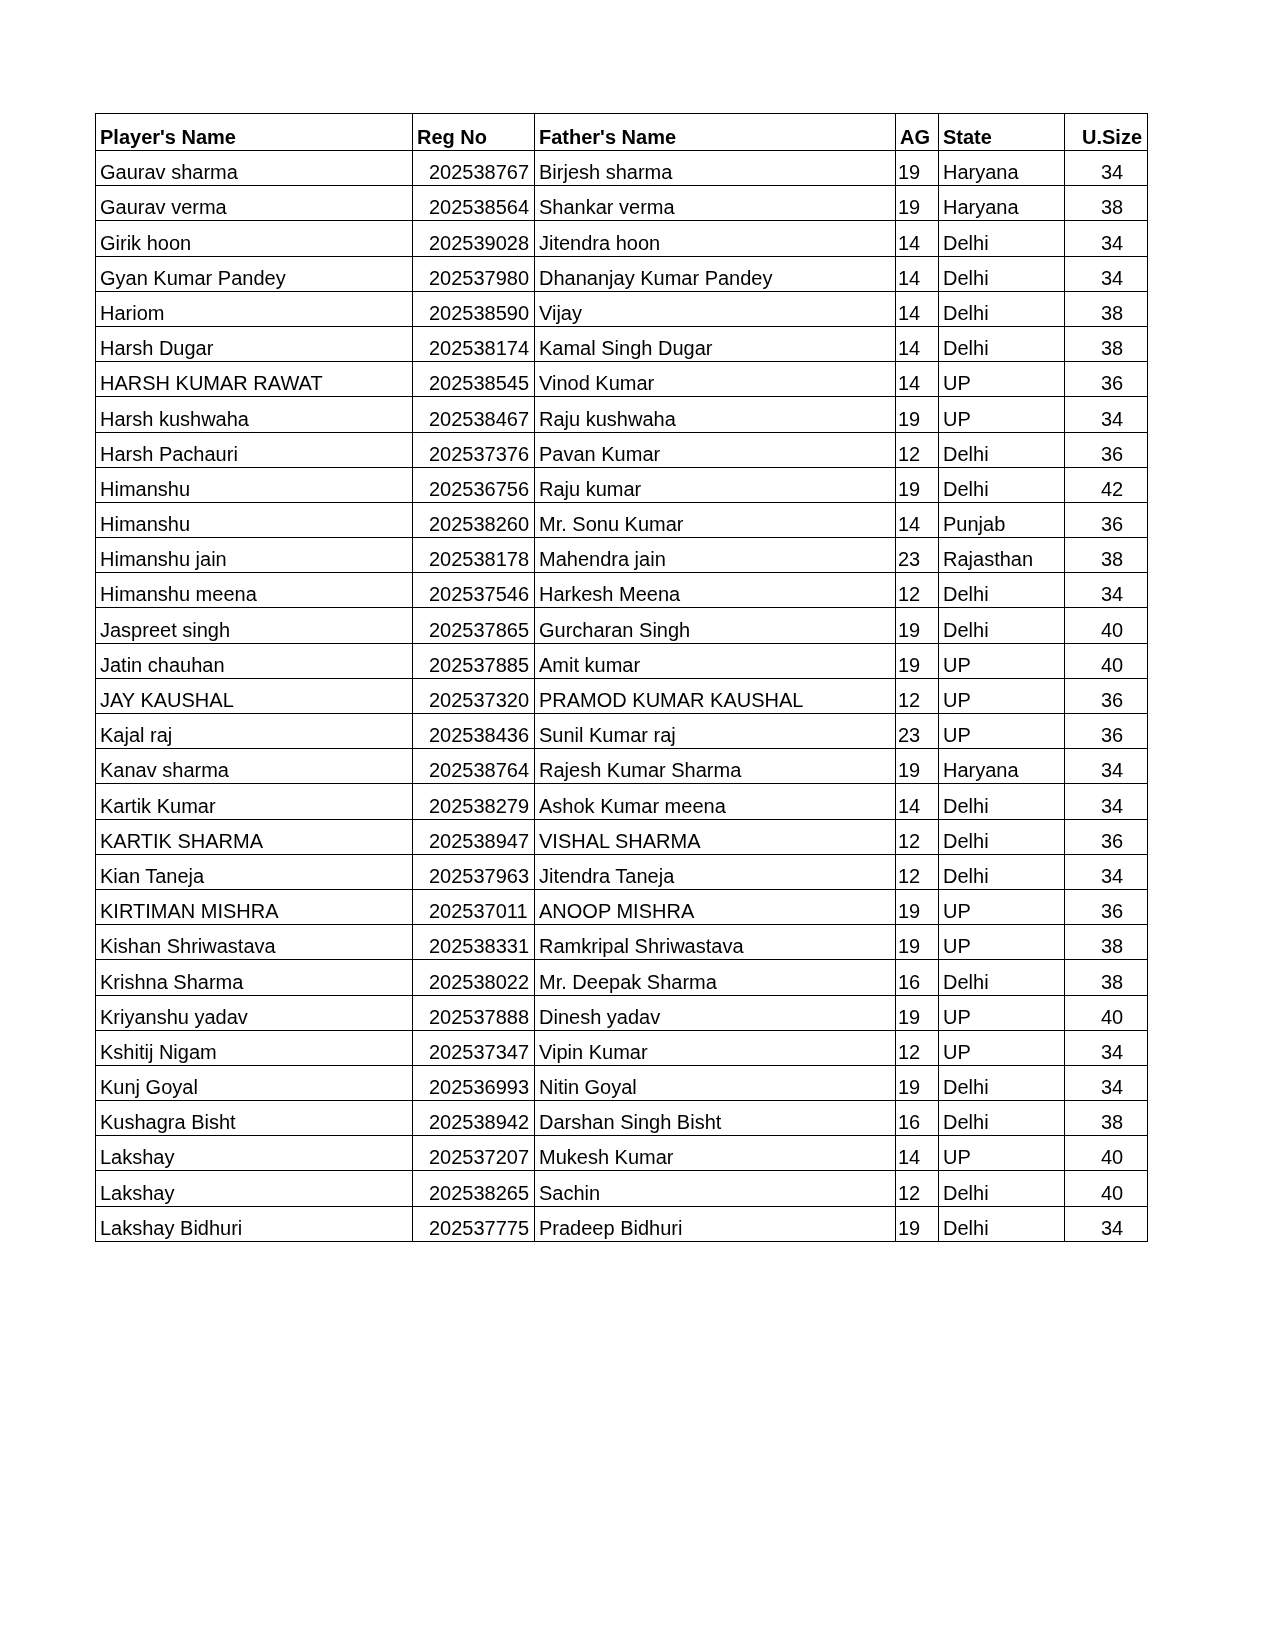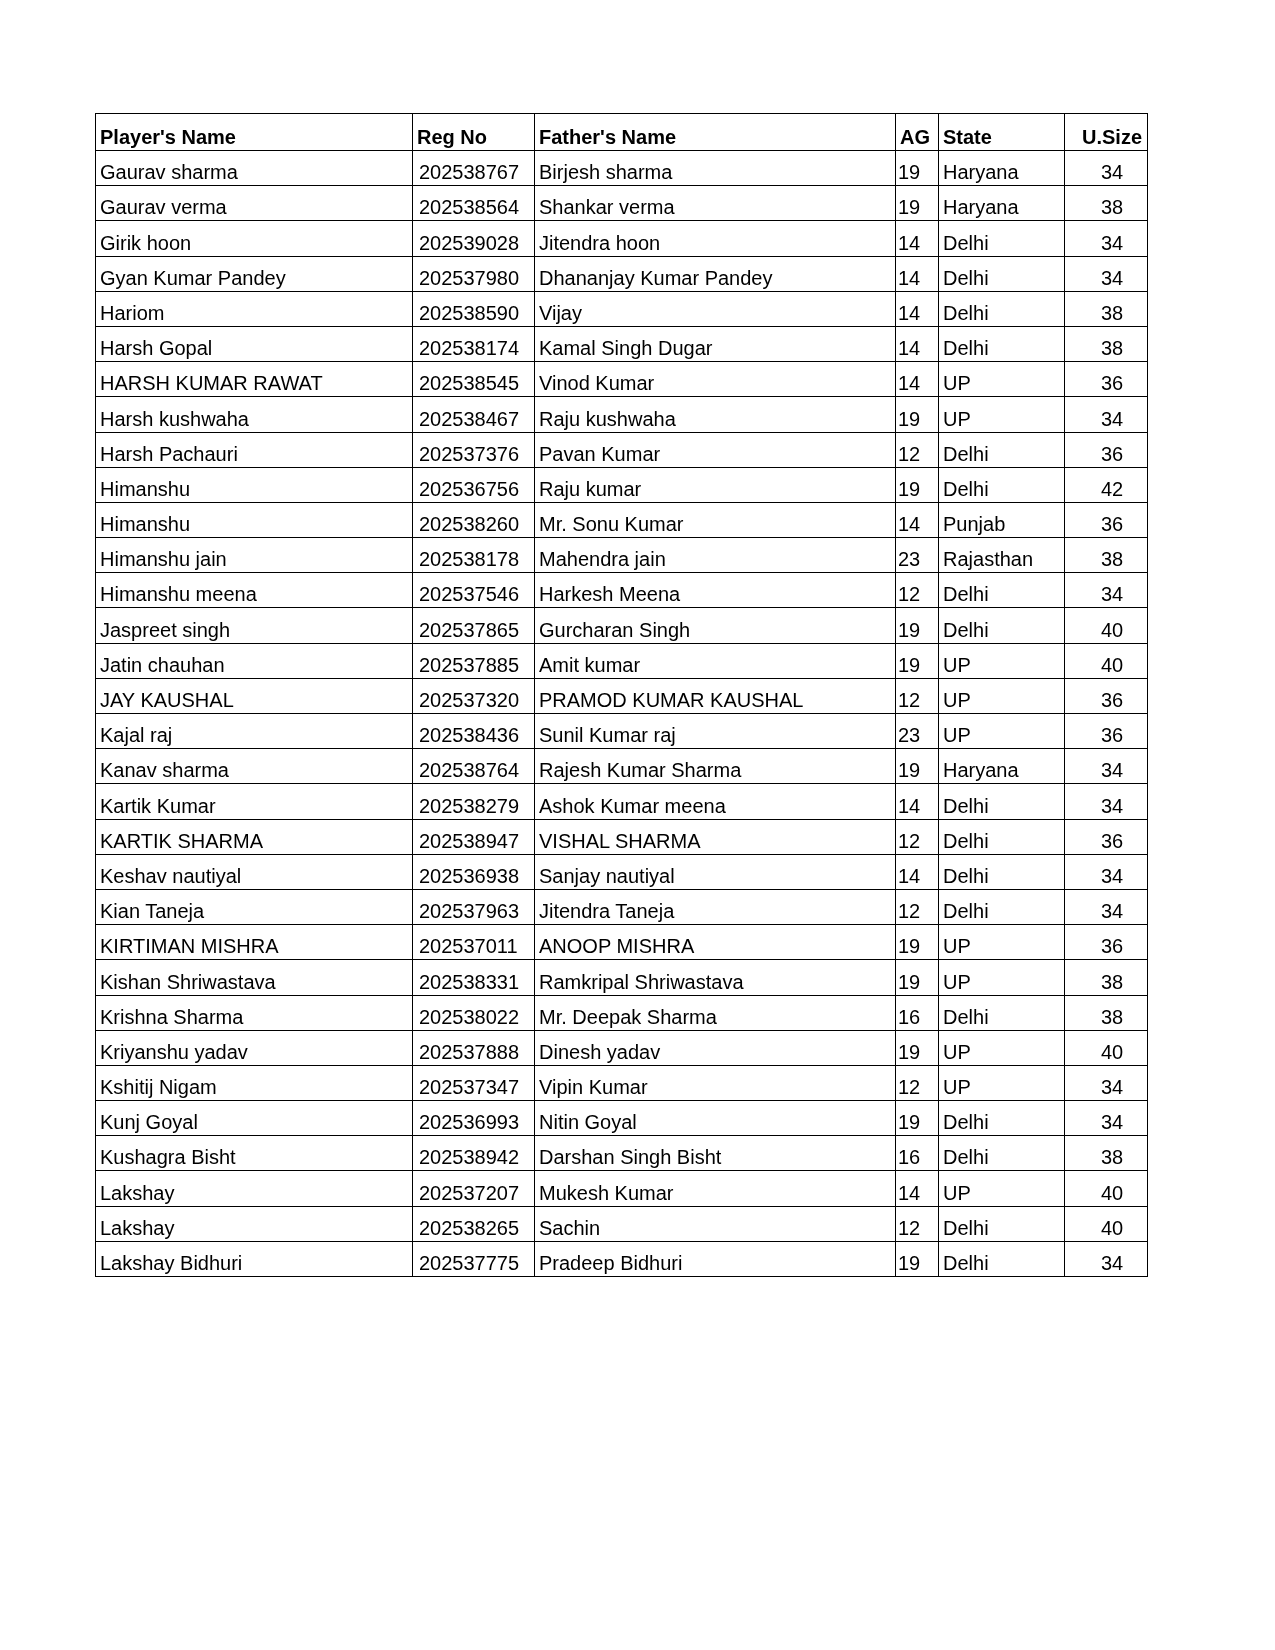--- a/index.html
+++ b/index.html
@@ -54,21 +54,21 @@
     font-weight: bold;
     text-align: left;
     height: 37px;
   }
   table.roster th.size,
   table.roster td.size {
     text-align: center;
     padding-left: 12px;
   }
   table.roster td.reg {
-    padding-left: 6px;
+    padding-left: 16px;
   }
   table.roster td.ag {
     padding-left: 2px;
   }
 </style>
 </head>
 <body>
 
 <div class="page">
   <table class="roster">
@@ -125,21 +125,21 @@
         </tr>
         <tr>
           <td class="name">Hariom</td>
           <td class="reg">202538590</td>
           <td class="father">Vijay</td>
           <td class="ag">14</td>
           <td class="state">Delhi</td>
           <td class="size">38</td>
         </tr>
         <tr>
-          <td class="name">Harsh Gopal</td>
+          <td class="name">Harsh Dugar</td>
           <td class="reg">202538174</td>
           <td class="father">Kamal Singh Dugar</td>
           <td class="ag">14</td>
           <td class="state">Delhi</td>
           <td class="size">38</td>
         </tr>
         <tr>
           <td class="name">HARSH KUMAR RAWAT</td>
           <td class="reg">202538545</td>
           <td class="father">Vinod Kumar</td>
@@ -245,28 +245,20 @@
         </tr>
         <tr>
           <td class="name">KARTIK SHARMA</td>
           <td class="reg">202538947</td>
           <td class="father">VISHAL SHARMA</td>
           <td class="ag">12</td>
           <td class="state">Delhi</td>
           <td class="size">36</td>
         </tr>
         <tr>
-          <td class="name">Keshav nautiyal</td>
-          <td class="reg">202536938</td>
-          <td class="father">Sanjay nautiyal</td>
-          <td class="ag">14</td>
-          <td class="state">Delhi</td>
-          <td class="size">34</td>
-        </tr>
-        <tr>
           <td class="name">Kian Taneja</td>
           <td class="reg">202537963</td>
           <td class="father">Jitendra Taneja</td>
           <td class="ag">12</td>
           <td class="state">Delhi</td>
           <td class="size">34</td>
         </tr>
         <tr>
           <td class="name">KIRTIMAN MISHRA</td>
           <td class="reg">202537011</td>

